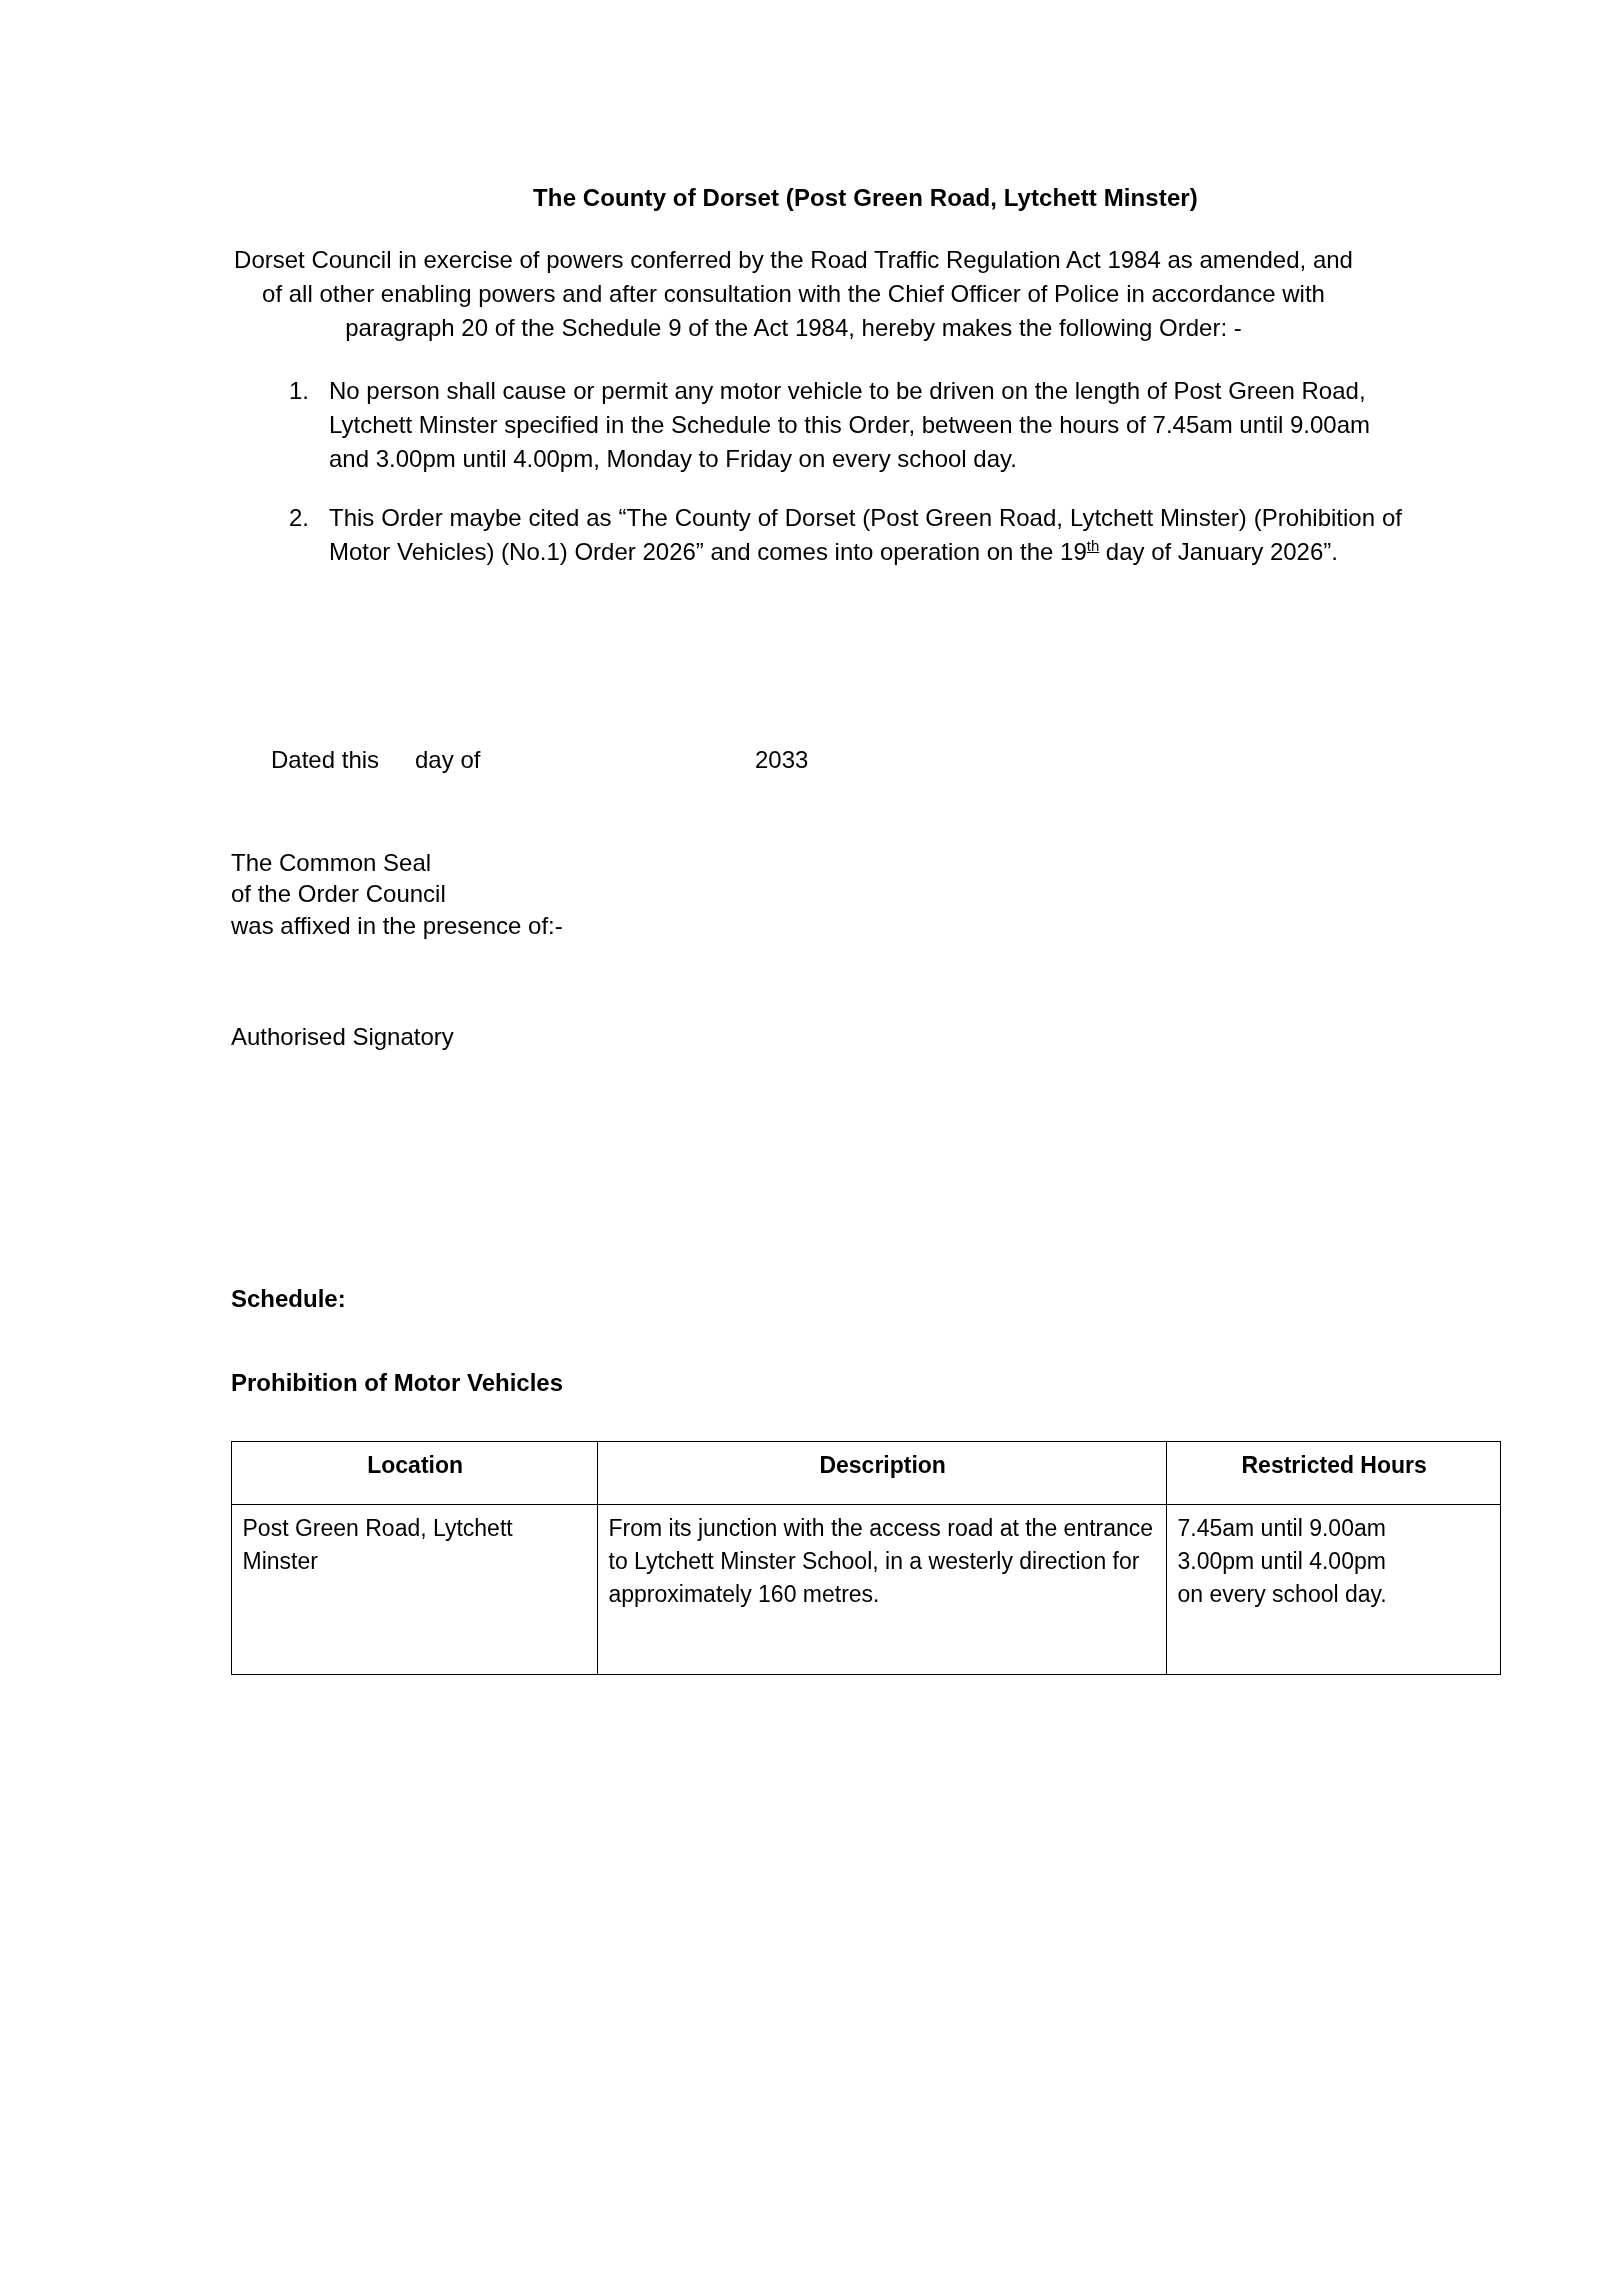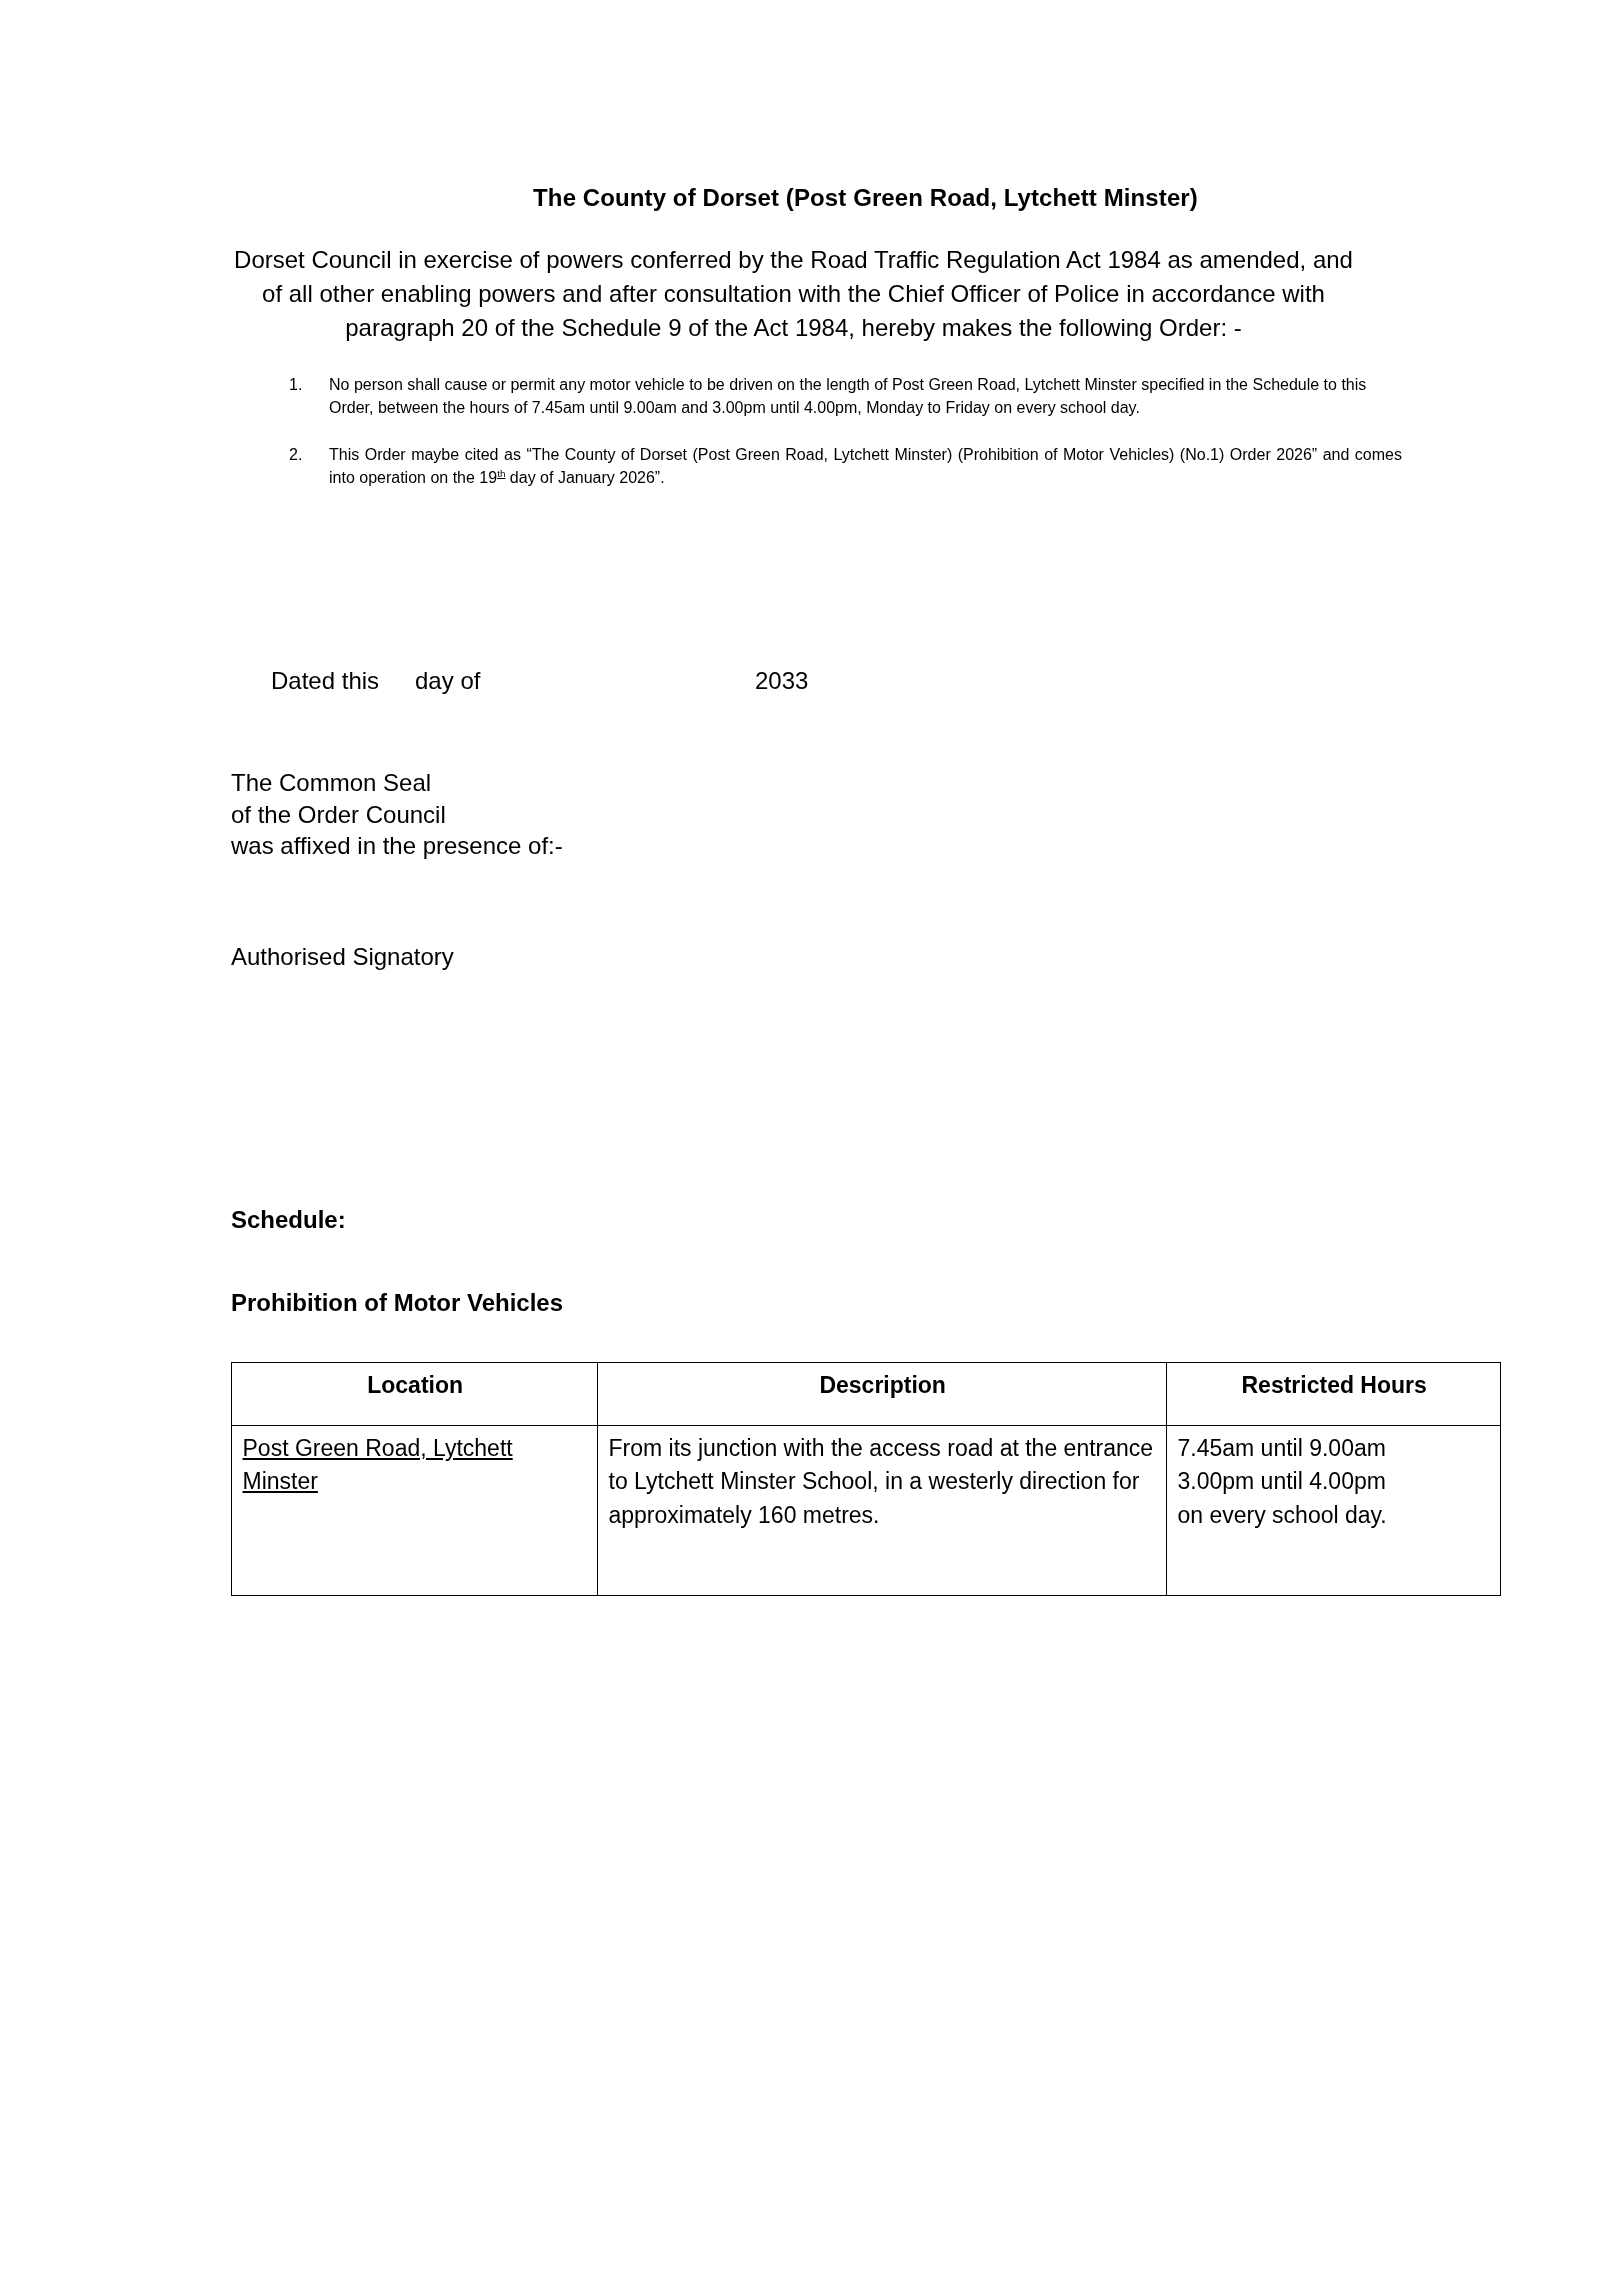--- a/index.html
+++ b/index.html
@@ -53,21 +53,21 @@
   ol.clauses {
     margin: 29px 0 0 0;
     padding: 0;
     list-style: none;
     counter-reset: clause;
   }
   ol.clauses > li {
     position: relative;
     counter-increment: clause;
     padding-left: 98px;
-    font-size: 16px;
+    font-size: 24px;
     line-height: 1.42;
     margin-bottom: 25px;
     width: 1171px;
     box-sizing: border-box;
   }
   ol.clauses > li::before {
     content: counter(clause) ".";
     position: absolute;
     left: 58px;
     top: 0;
@@ -143,21 +143,21 @@
   }
   table.schedule-table th {
     font-weight: bold;
     text-align: center;
     height: 63px;
     padding-top: 6.5px;
   }
   table.schedule-table col.c-location { width: 366px; }
   table.schedule-table col.c-description { width: 569px; }
   table.schedule-table col.c-hours { width: 334px; }
-  table.schedule-table td.cell-location { height: 170px; text-decoration: underline; }
+  table.schedule-table td.cell-location { height: 170px; }
   table.schedule-table td.cell-description { }
   table.schedule-table td.cell-hours { }
   .cell-line { display: block; }
 </style>
 </head>
 <body>
 
 <div class="page">
   <div class="content">
 

